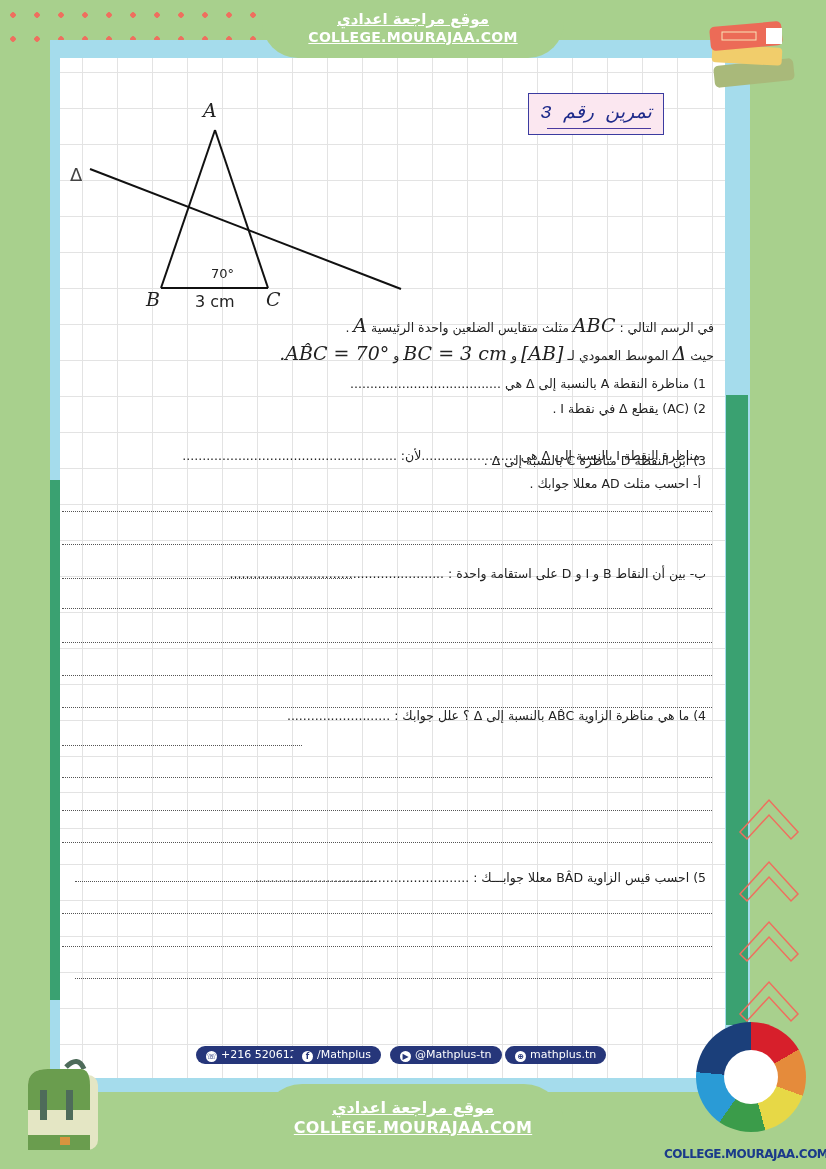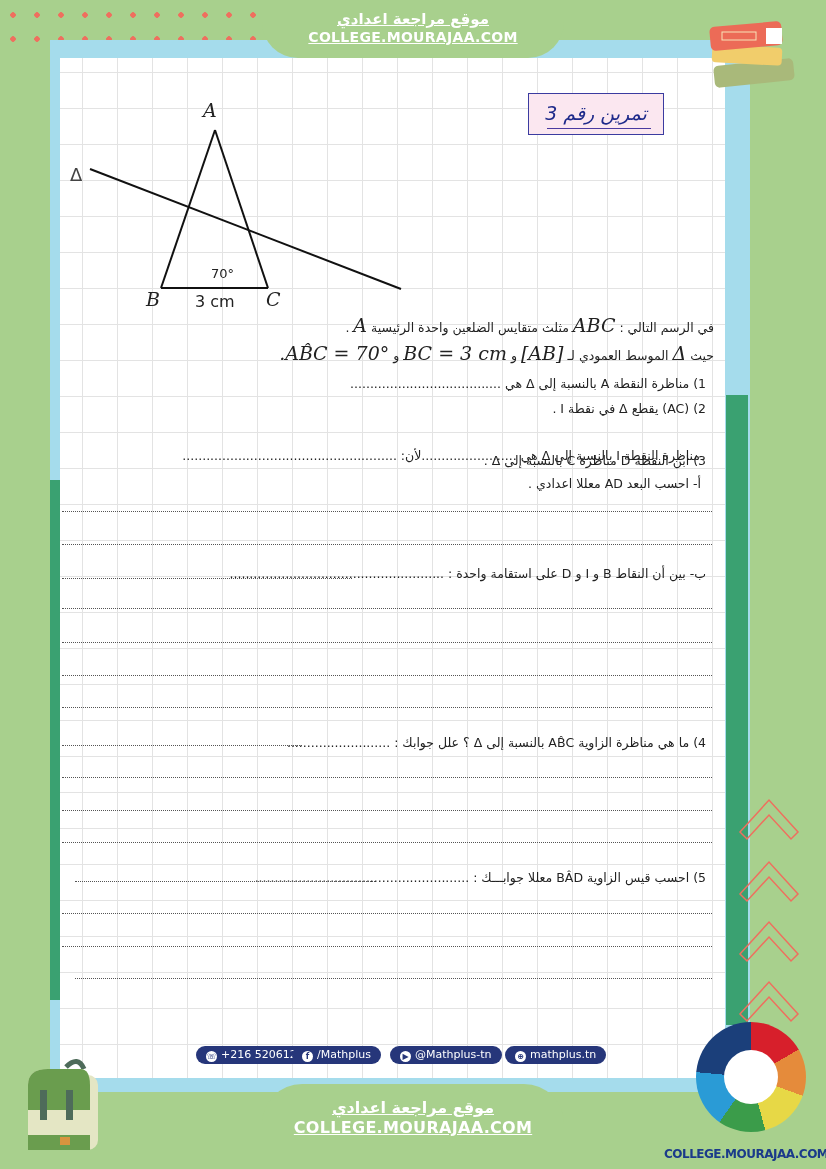--- a/index.html
+++ b/index.html
@@ -19,21 +19,21 @@
   .header-tab { position:absolute; left:262px; top:0; width:302px; height:58px; background:#a8d08d;
     border-radius:0 0 36px 36px; text-align:center; color:#fff; }
   .footer-tab { position:absolute; left:262px; top:1084px; width:302px; height:85px; background:#a8d08d;
     border-radius:40px 40px 0 0; text-align:center; color:#fff; }
   .tab-ar { font-size:15px; font-weight:bold; text-decoration:underline; direction:rtl; line-height:20px; }
   .tab-en { font-family:"DejaVu Sans", sans-serif; font-size:14px; font-weight:bold; text-decoration:underline; letter-spacing:0.3px; }
   .header-tab .tab-ar { padding-top:9px; }
   .footer-tab .tab-ar { padding-top:14px; font-size:16px; }
   .footer-tab .tab-en { font-size:16px; }
   .title-box { position:absolute; left:528px; top:93px; width:134px; height:40px; background:#fbe7f0;
-    border:1.5px solid #3b3ba0; color:#1e2a8a; font-size:19px; font-style:italic; text-align:center; line-height:38px; direction:rtl; }
+    border:1.5px solid #3b3ba0; color:#1e2a8a; font-size:19px; font-style:italic; text-align:center; line-height:38px; direction:rtl;font-family:Liberation Mono, monospace; }
   .title-box .ul { position:absolute; left:18px; right:12px; bottom:5px; height:1.5px; background:#4a3aa0; }
   .figure { position:absolute; left:60px; top:90px; }
   .txt { position:absolute; direction:rtl; font-family:"DejaVu Sans", sans-serif; font-size:12.5px; color:#222; white-space:nowrap; }
   .math { font-family:"DejaVu Serif", serif; font-style:italic; font-size:19px; }
   .dots-line { position:absolute; height:0; border-top:1px dotted #555; }
   .social { position:absolute; top:1046px; height:18px; border-radius:10px; background:#26367a; color:#fff;
     font-size:11px; line-height:18px; padding:0 10px; white-space:nowrap; }
   .social .ic { display:inline-block; width:11px; height:11px; border-radius:50%; background:#fff; color:#26367a;
     font-size:8px; line-height:11px; text-align:center; margin-right:4px; vertical-align:-1px; font-weight:bold; }
   .chev { position:absolute; left:738px; width:62px; height:62px; }
@@ -98,33 +98,33 @@
   <span>و</span>
   <span class="math" style="direction:ltr;unicode-bidi:embed">BC = 3 cm</span>
   <span>و</span>
   <span class="math" style="direction:ltr;unicode-bidi:embed">.AB̂C = 70°</span>
 </div>
 
 <div class="txt" style="right:120px;top:376px;"><span>1)</span> <span>مناظرة النقطة A بالنسبة إلى Δ هي ......................................</span></div>
 <div class="txt" style="right:120px;top:401px;"><span>2)</span> <span>(AC) يقطع Δ في نقطة I .</span></div>
 <div class="txt" style="right:126px;top:428px;margin-top:20px;"><span>مناظرة النقطة I بالنسبة إلى Δ هي ........................لأن: ......................................................</span></div>
 <div class="txt" style="right:120px;top:453px;"><span>3)</span> <span>ابن النقطة D مناظرة C بالنسبة إلى Δ .</span></div>
-<div class="txt" style="right:125px;top:476px;"><span>أ-</span> <span>احسب البعد AD معللا اعدادي .</span></div>
+<div class="txt" style="right:125px;top:476px;"><span>أ-</span> <span>احسب مثلث AD معللا جوابك .</span></div>
 
 <div class="dots-line" style="left:62px;top:511px;width:650px;"></div>
 <div class="dots-line" style="left:62px;top:544px;width:650px;"></div>
 
 <div class="txt" style="right:120px;top:566px;"><span>ب-</span> <span>بين أن النقاط B و I و D على استقامة واحدة : ......................................................</span></div>
 <div class="dots-line" style="left:62px;top:578px;width:290px;"></div>
 <div class="dots-line" style="left:62px;top:608px;width:650px;"></div>
 <div class="dots-line" style="left:62px;top:642px;width:650px;"></div>
 <div class="dots-line" style="left:62px;top:675px;width:650px;"></div>
 <div class="dots-line" style="left:62px;top:707px;width:650px;"></div>
 
-<div class="txt" style="right:120px;top:735px;"><span>4)</span> <span>ما هي مناظرة الزاوية AB̂C بالنسبة إلى Δ ؟ علل جوابك : ..........................</span></div>
+<div class="txt" style="right:120px;top:708px;"><span>4)</span> <span>ما هي مناظرة الزاوية AB̂C بالنسبة إلى Δ ؟ علل جوابك : ..........................</span></div>
 <div class="dots-line" style="left:62px;top:745px;width:240px;"></div>
 <div class="dots-line" style="left:62px;top:777px;width:650px;"></div>
 <div class="dots-line" style="left:62px;top:810px;width:650px;"></div>
 <div class="dots-line" style="left:62px;top:842px;width:650px;"></div>
 
 <div class="txt" style="right:120px;top:870px;"><span>5)</span> <span>احسب قيس الزاوية BÂD معللا جوابـــك : ......................................................</span></div>
 <div class="dots-line" style="left:75px;top:881px;width:300px;"></div>
 <div class="dots-line" style="left:62px;top:913px;width:650px;"></div>
 <div class="dots-line" style="left:62px;top:946px;width:650px;"></div>
 <div class="dots-line" style="left:75px;top:978px;width:637px;"></div>

